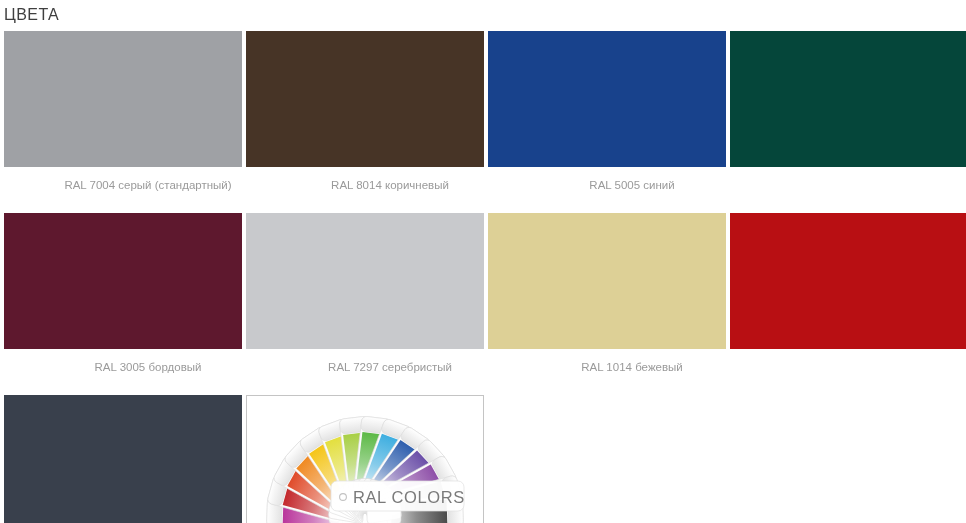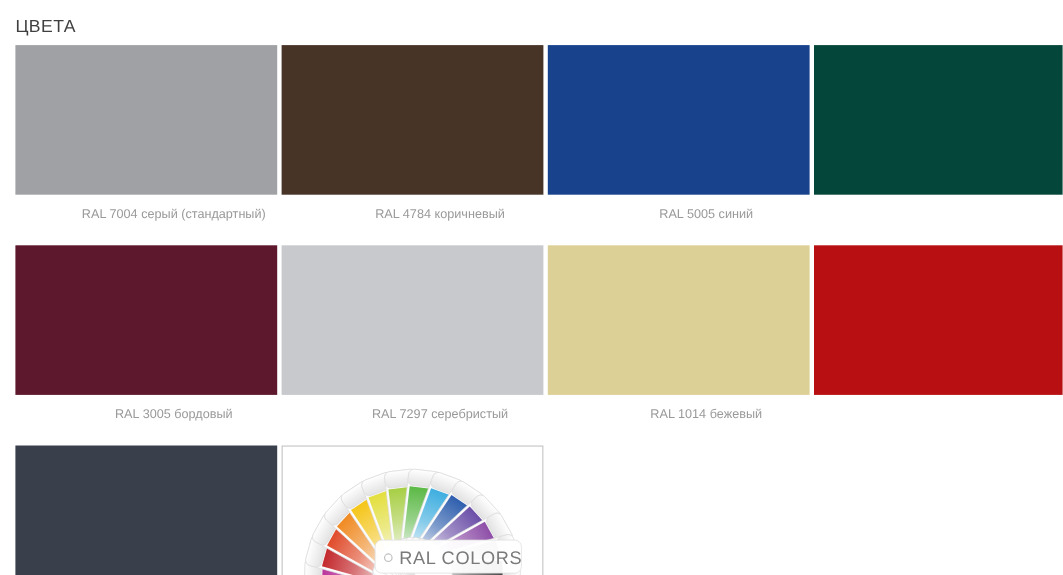--- a/index.html
+++ b/index.html
@@ -13,21 +13,21 @@
     height: 523px;
     font-family: "Liberation Sans", "DejaVu Sans", sans-serif;
     overflow: hidden;
     position: relative;
   }
 
   .page {
     width: 966px;
     height: 523px;
     box-sizing: border-box;
-    padding: 10px;
+    padding: 0;
     position: relative;
   }
 
   .page-title {
     font-size: 16px;
     font-weight: 400;
     color: #3f3f3f;
     letter-spacing: 0.4px;
     margin: 0;
     padding: 4px 0 0 4px;
@@ -102,21 +102,21 @@
   <h1 class="page-title">ЦВЕТА</h1>
 
   <div class="color-grid">
 
   <div class="color-cell">
         <div class="swatch" style="background: rgb(159, 161, 165);"></div>
         <div class="swatch-caption">RAL 7004 серый (стандартный)</div>
       </div>
       <div class="color-cell">
         <div class="swatch" style="background: rgb(71, 52, 38);"></div>
-        <div class="swatch-caption">RAL 4784 коричневый</div>
+        <div class="swatch-caption">RAL 8014 коричневый</div>
       </div>
       <div class="color-cell">
         <div class="swatch" style="background: rgb(24, 66, 140);"></div>
         <div class="swatch-caption">RAL 5005 синий</div>
       </div>
       <div class="color-cell">
         <div class="swatch" style="background: rgb(5, 70, 58);"></div>
       </div>
       <div class="color-cell">
         <div class="swatch" style="background: rgb(94, 24, 46);"></div>

